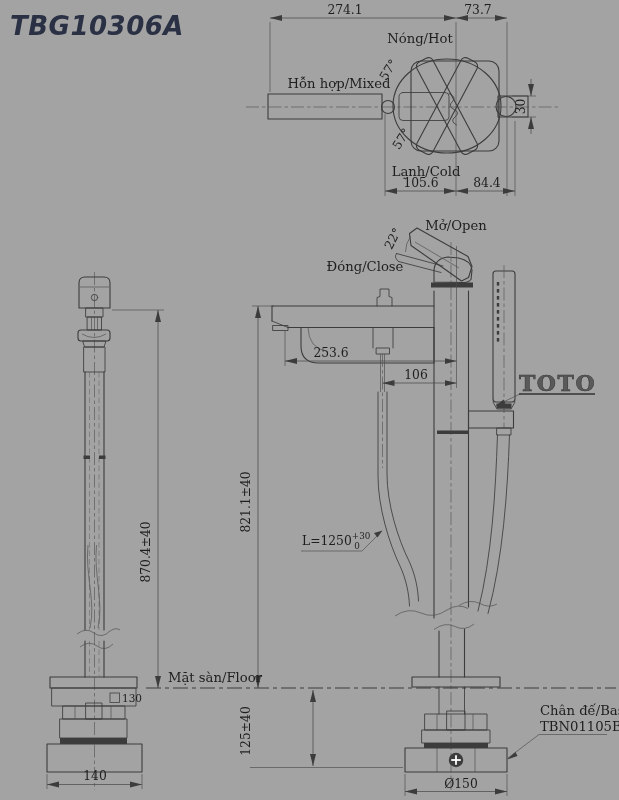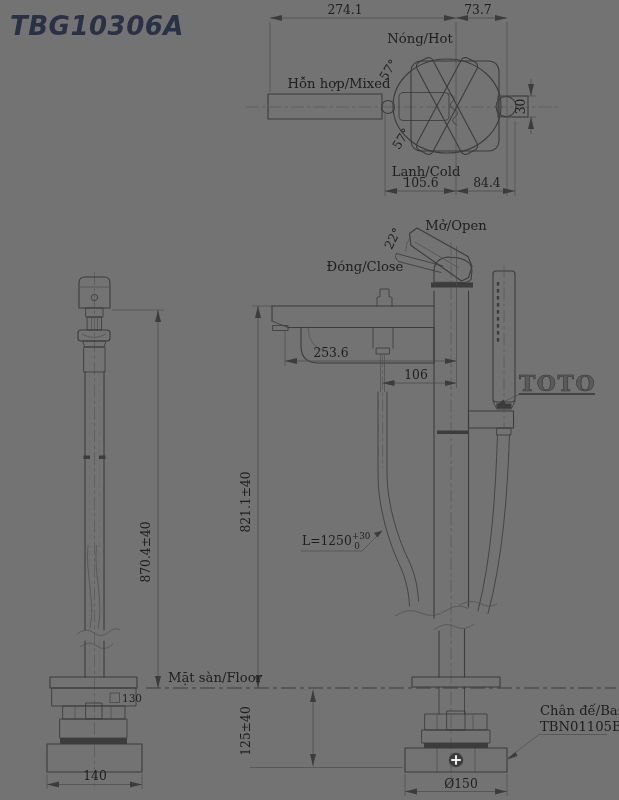--- a/index.html
+++ b/index.html
@@ -1,16 +1,16 @@
 <!DOCTYPE html>
 <html><head>
 <meta charset="utf-8">
 <style>
   html,body{margin:0;padding:0;background:#fff;}
-  #stage{position:relative;width:619px;height:800px;background:#737373;overflow:hidden;}
+  #stage{position:relative;width:619px;height:800px;background:#a3a3a3;overflow:hidden;}
   svg{position:absolute;left:0;top:0;}
   .ol{stroke:#3c3c3c;stroke-width:1.1;fill:none;stroke-linejoin:round;stroke-linecap:round;}
   .o2{stroke:#3c3c3c;stroke-width:0.85;fill:none;stroke-linejoin:round;stroke-linecap:round;}
   .tn{stroke:#4c4c4c;stroke-width:0.65;fill:none;}
   .dm{stroke:#4c4c4c;stroke-width:0.75;fill:none;}
   .cl{stroke:#555;stroke-width:0.65;fill:none;stroke-dasharray:13 3 3.5 3;}
   .clf{stroke:#3c3c3c;stroke-width:1;fill:none;stroke-dasharray:15 4 4 4;}
   .dsh{stroke:#6a6a6a;stroke-width:0.6;fill:none;stroke-dasharray:5.5 3;}
   .dk{fill:#3c3c3c;stroke:none;}
   text{font-family:"DejaVu Serif","Liberation Serif",serif;fill:#1e1e1e;}

